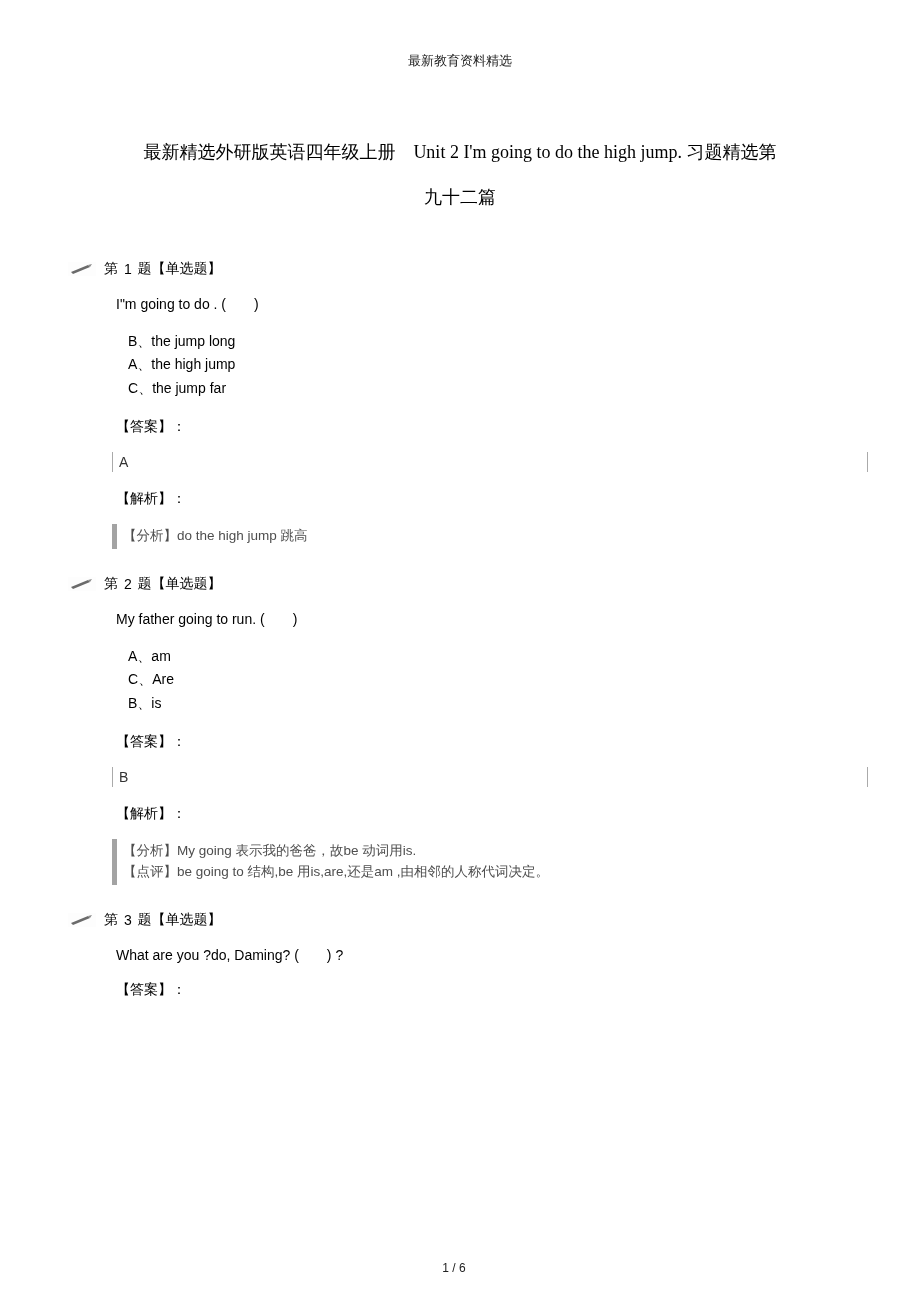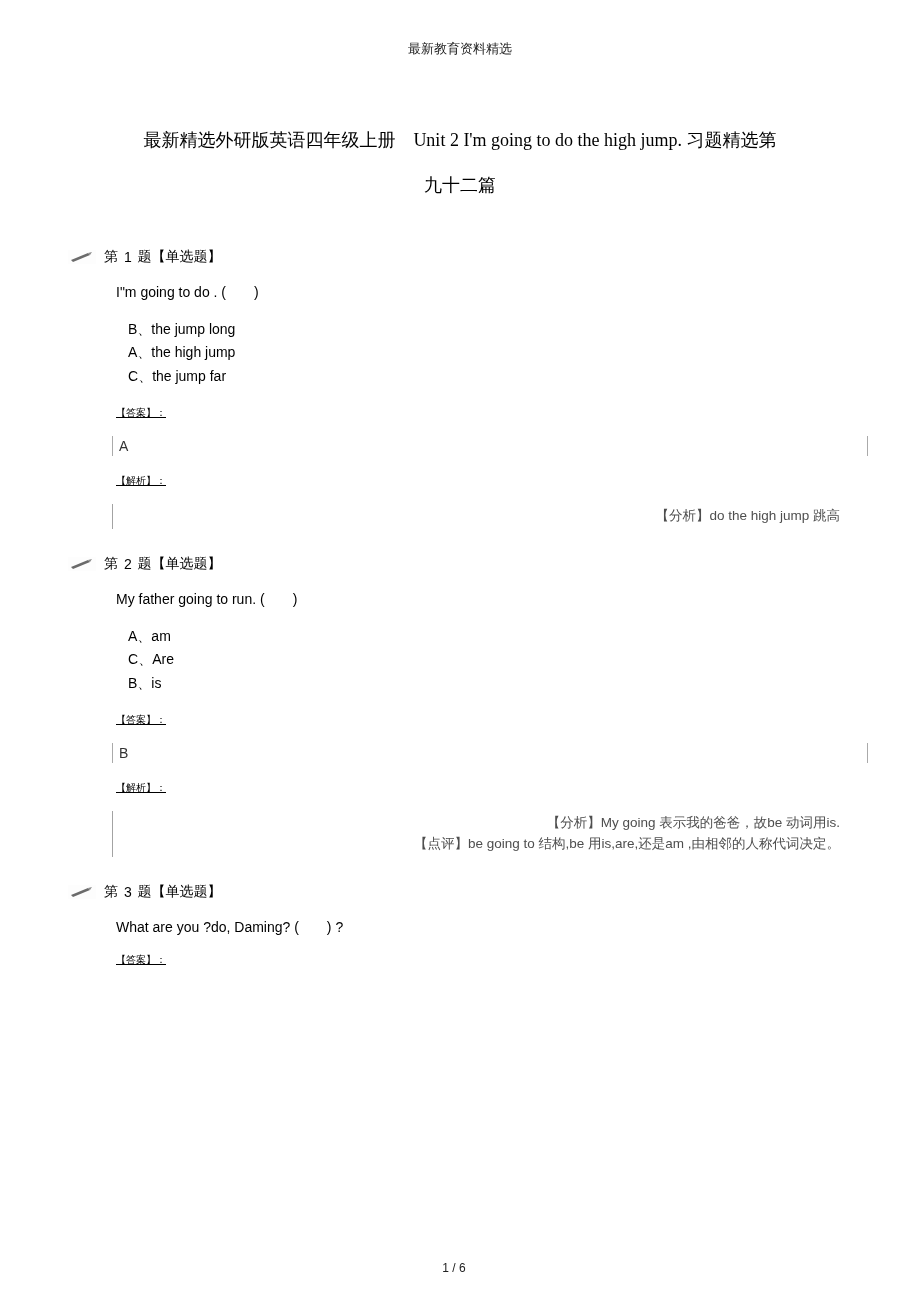--- a/index.html
+++ b/index.html
@@ -5,21 +5,21 @@
   * { margin: 0; padding: 0; box-sizing: border-box; }
   body {
     background: #fff;
     width: 920px;
     height: 1303px;
     font-family: "Microsoft YaHei", "SimSun", Arial, sans-serif;
     position: relative;
     color: #000;
   }
   .page {
-    padding: 40px 80px 0 80px;
+    padding: 52px 80px 0 80px;
   }
   .header-text {
     text-align: center;
     font-size: 13px;
     font-family: "SimSun", serif;
     color: #222;
     margin-bottom: 60px;
   }
   .title {
     text-align: center;
@@ -53,44 +53,42 @@
   }
   .options { margin-left: 12px; margin-bottom: 18px; }
   .options div {
     font-size: 14px;
     line-height: 1.6;
     font-family: Arial, "SimSun", sans-serif;
   }
   .opt-letter { font-family: Arial, sans-serif; }
   .opt-sep { font-family: "SimSun", serif; }
   .section-label {
-    font-size: 10px;
+    font-size: 14px;
     font-family: "SimSun", serif;
     margin-bottom: 16px;
-    text-decoration: underline;
   }
   .answer-box {
     border-left: 1px solid #aaa;
     border-right: 1px solid #aaa;
     padding: 2px 6px;
     font-size: 14px;
     font-family: Arial, sans-serif;
     margin-bottom: 18px;
     margin-left: -4px;
     display: flex;
     align-items: center;
     color: #333;
   }
   .answer-box.wide { width: 756px; }
   .analysis-box {
-    border-left: 1px solid #a3a3a3;
+    border-left: 5px solid #a3a3a3;
     padding: 2px 0 2px 6px;
     margin-left: -4px;
     margin-bottom: 12px;
-    text-align: right;
   }
   .analysis-box div {
     font-size: 13.5px;
     color: #4e4e4e;
     line-height: 1.55;
     font-family: "SimSun", Arial, serif;
   }
   .footer {
     position: absolute;
     bottom: 28px;

